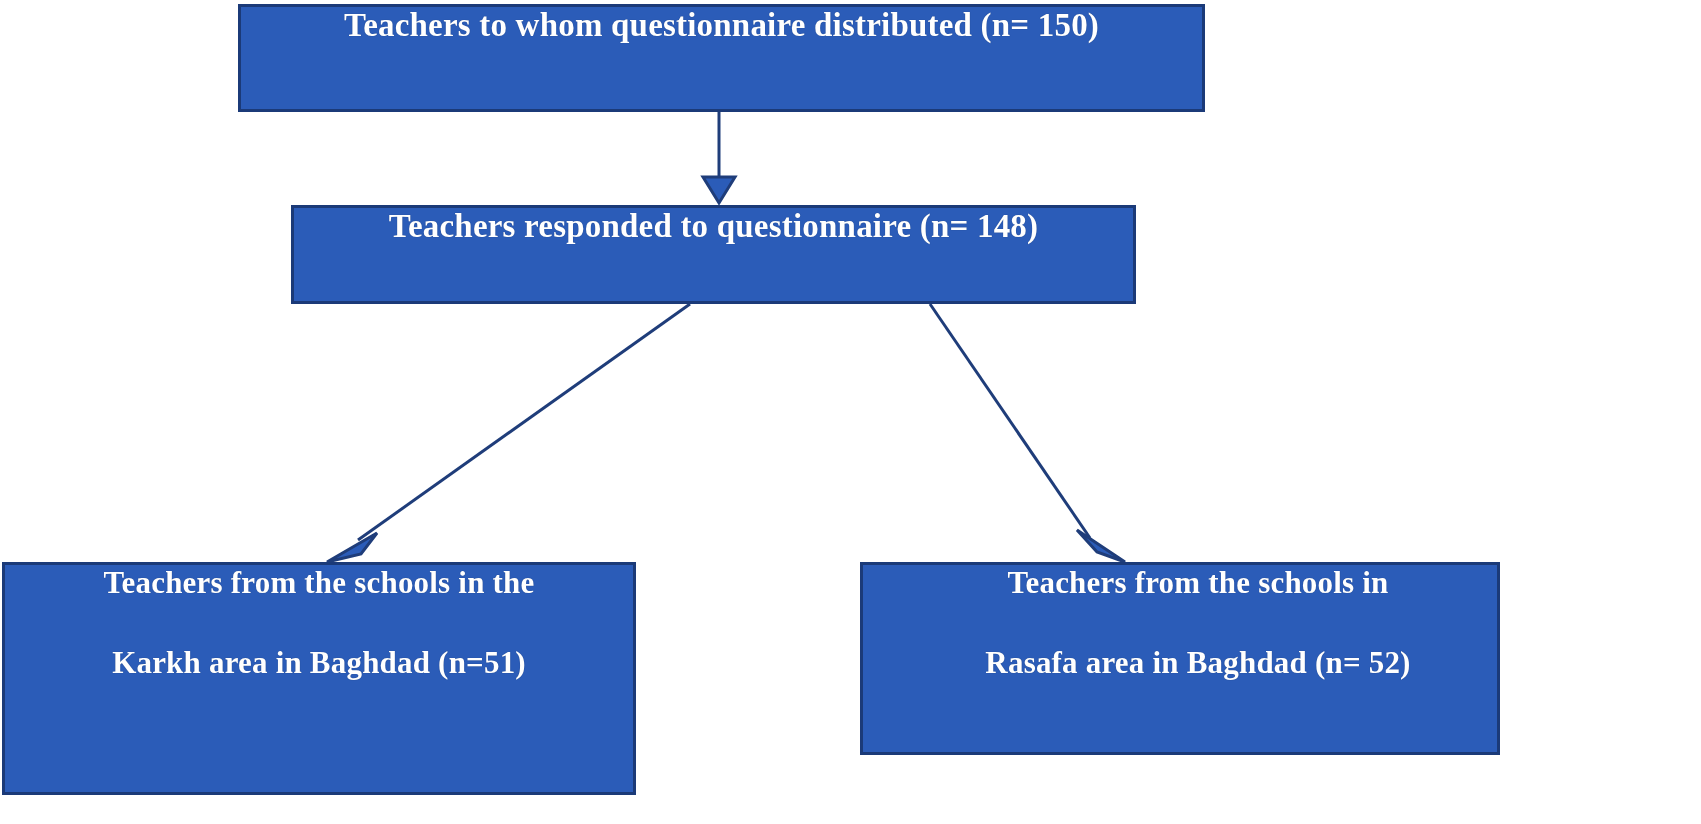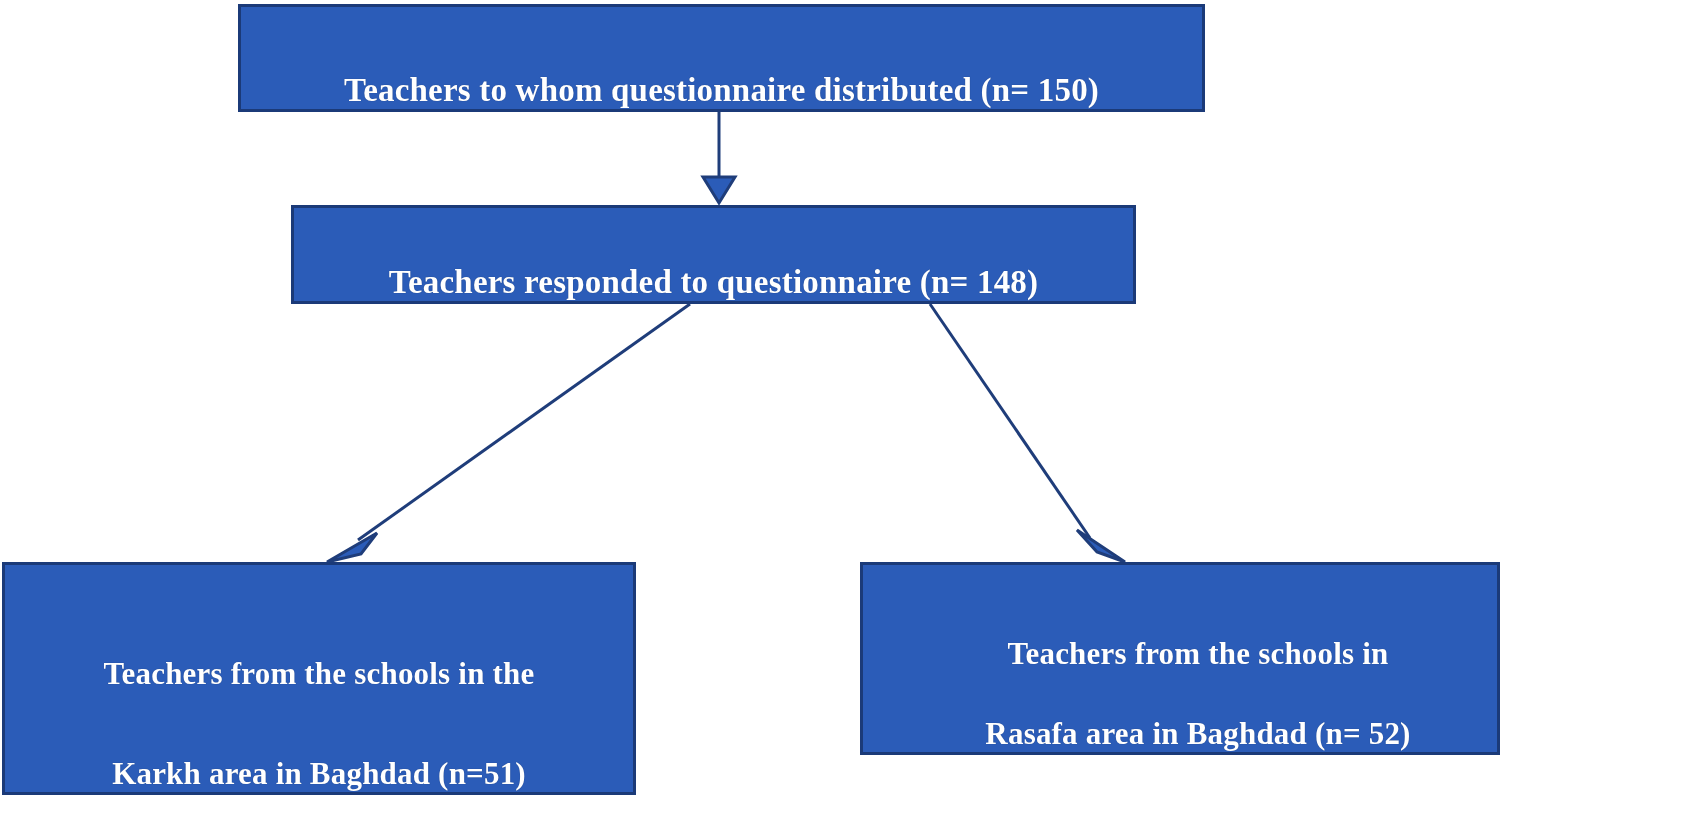--- a/index.html
+++ b/index.html
@@ -18,21 +18,21 @@
     overflow: hidden;
   }
   .node-box {
     position: absolute;
     box-sizing: border-box;
     background: #2B5CB8;
     border: 3px solid #1B3A78;
     display: flex;
     flex-direction: column;
     align-items: center;
-    justify-content: flex-end;
+    justify-content: flex-start;
     color: #ffffff;
     font-weight: bold;
     text-align: center;
     letter-spacing: 0.2px;
     text-shadow: 0 0 1px rgba(0,0,0,0.35);
   }
   .node-line {
     display: block;
     white-space: nowrap;
   }
@@ -53,21 +53,21 @@
     font-size: 33px;
   }
   
   #box-karkh {
     left: 2px;
     top: 562px;
     width: 634px;
     height: 233px;
     font-size: 31px;
   }
-  #box-karkh .node-line + .node-line { margin-top: 64px; }
+  #box-karkh .node-line + .node-line { margin-top: 44px; }
   
   #box-rasafa {
     left: 860px;
     top: 562px;
     width: 640px;
     height: 193px;
     font-size: 31px;
     padding-left: 36px;
   }
   #box-rasafa .node-line + .node-line { margin-top: 44px; }

